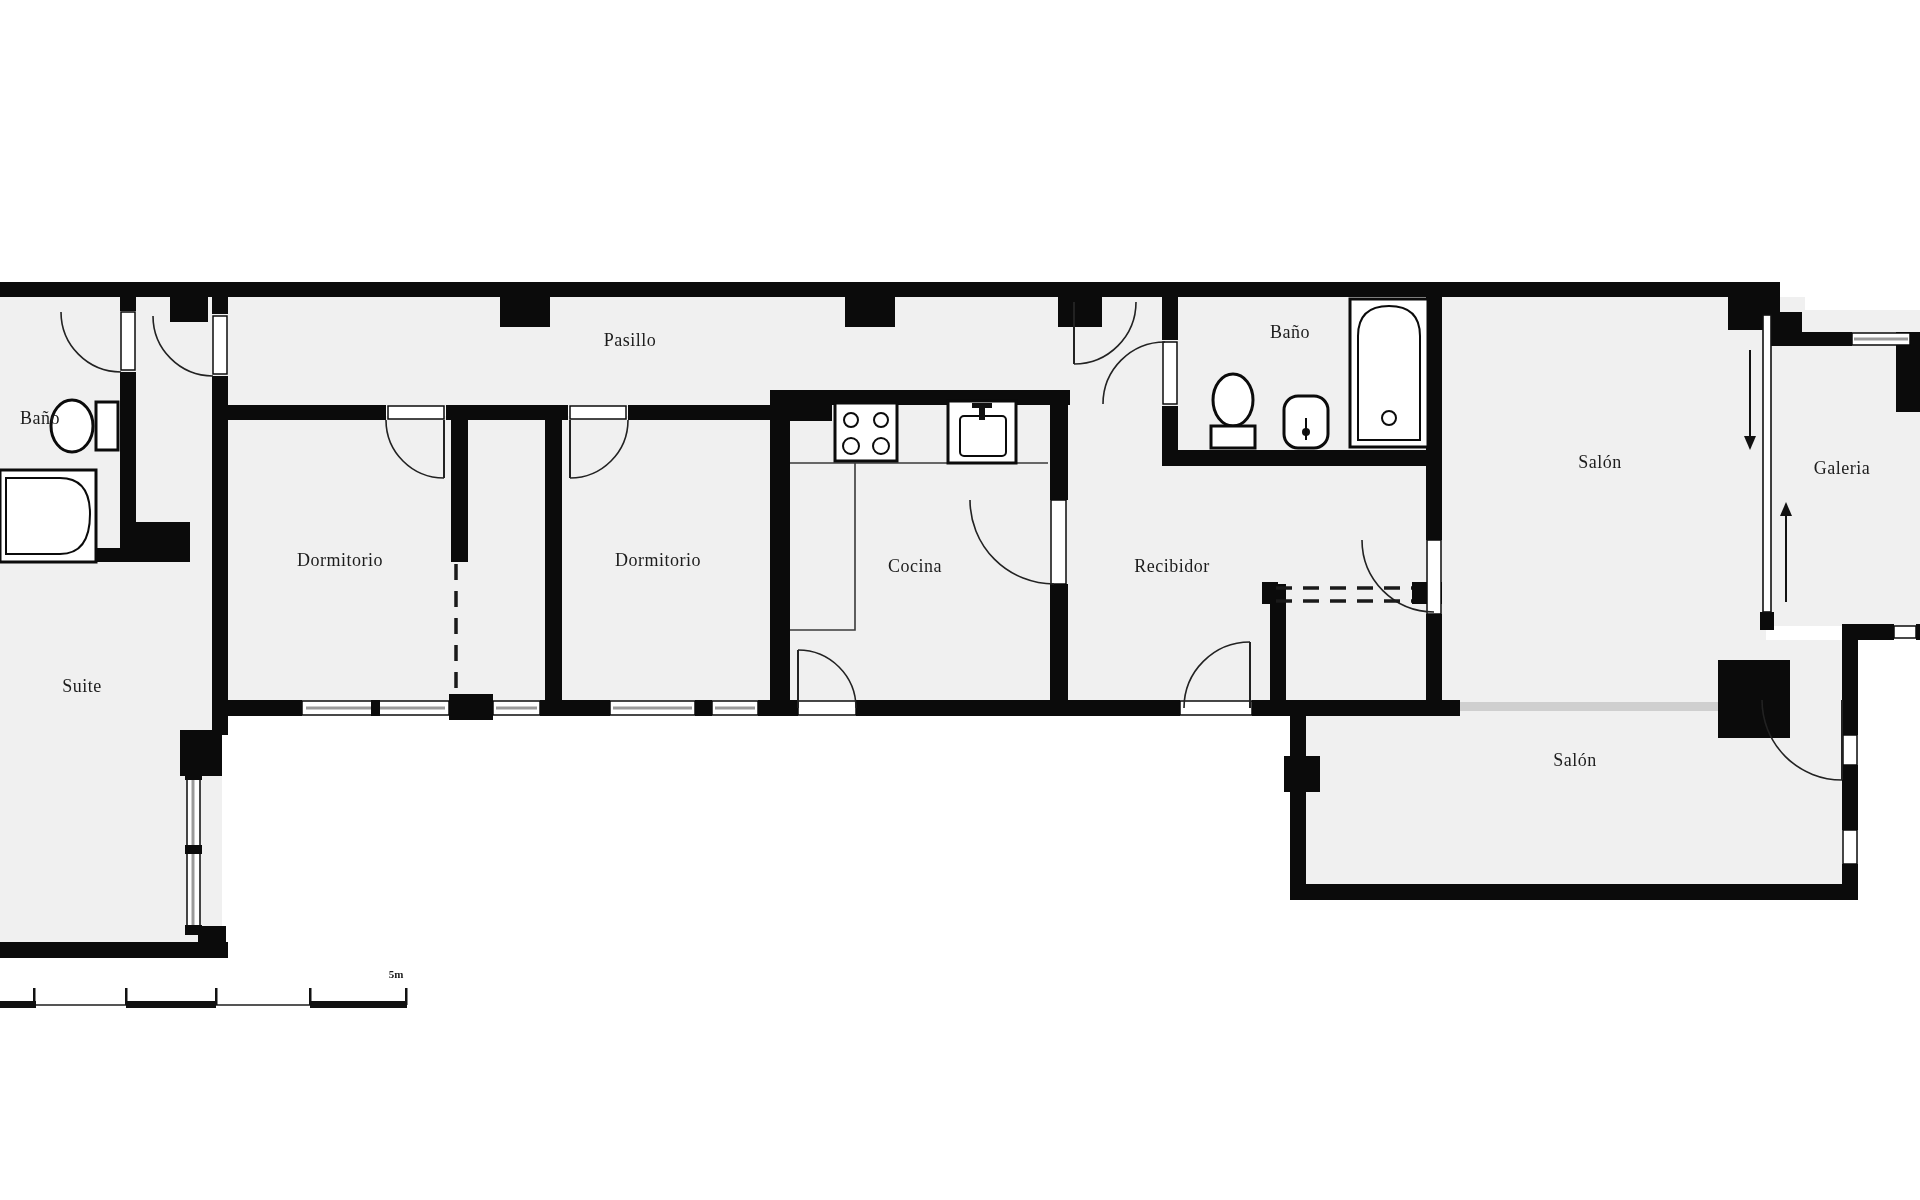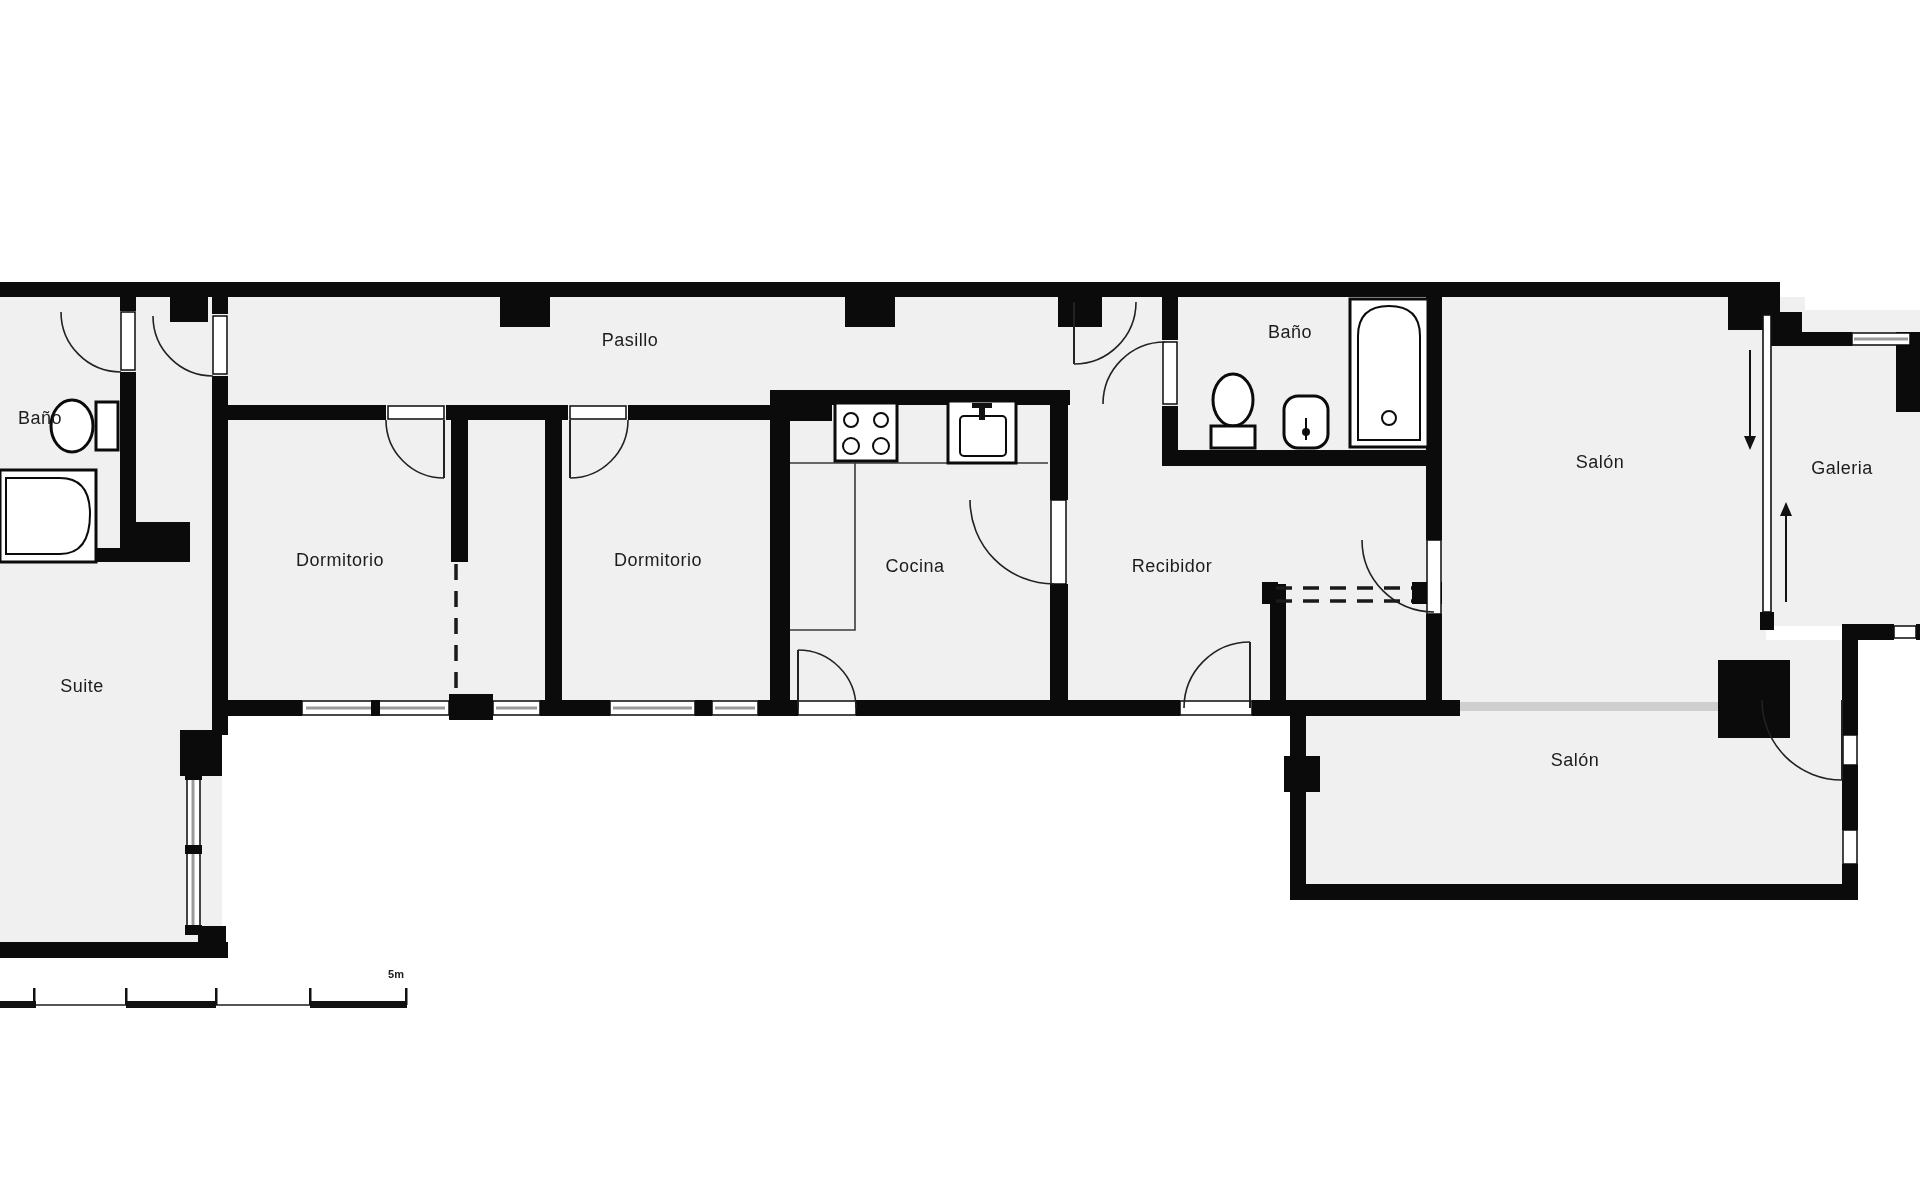--- a/index.html
+++ b/index.html
@@ -1,17 +1,17 @@
 <!DOCTYPE html>
 <html><head>
 <meta charset="utf-8">
 <style>
   html,body{margin:0;padding:0;background:#ffffff;}
   .stage{position:relative;width:1920px;height:1200px;background:#ffffff;overflow:hidden;
-         font-family:Liberation Sans, sans-serif;}
+         font-family:Liberation Serif, serif;}
   svg{position:absolute;left:0;top:0;}
   .room-label{fill:#1c1c1c;font-size:18px;letter-spacing:.5px;}
   .scale-label{fill:#1c1c1c;font-size:11px;font-weight:bold;}
   .wall{fill:#0b0b0b;}
   .floor{fill:#f0f0f0;}
   .fixture{fill:#ffffff;stroke:#0b0b0b;stroke-width:3;}
   .fixline{fill:none;stroke:#0b0b0b;stroke-width:2;}
   .arc{fill:none;stroke:#222222;stroke-width:1.6;}
   .leaf{stroke:#222222;stroke-width:2;}
   .glaz{stroke:#9a9a9a;stroke-width:3;}

